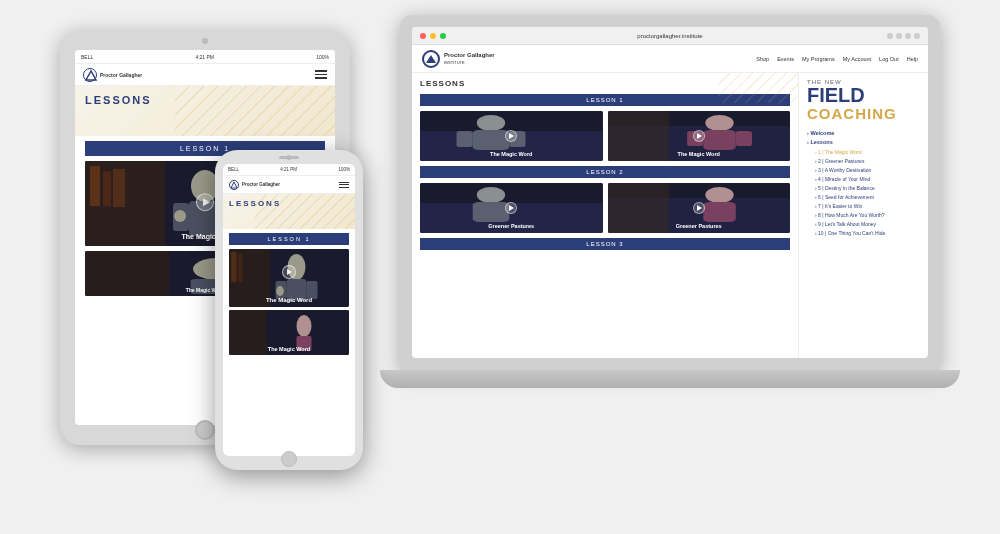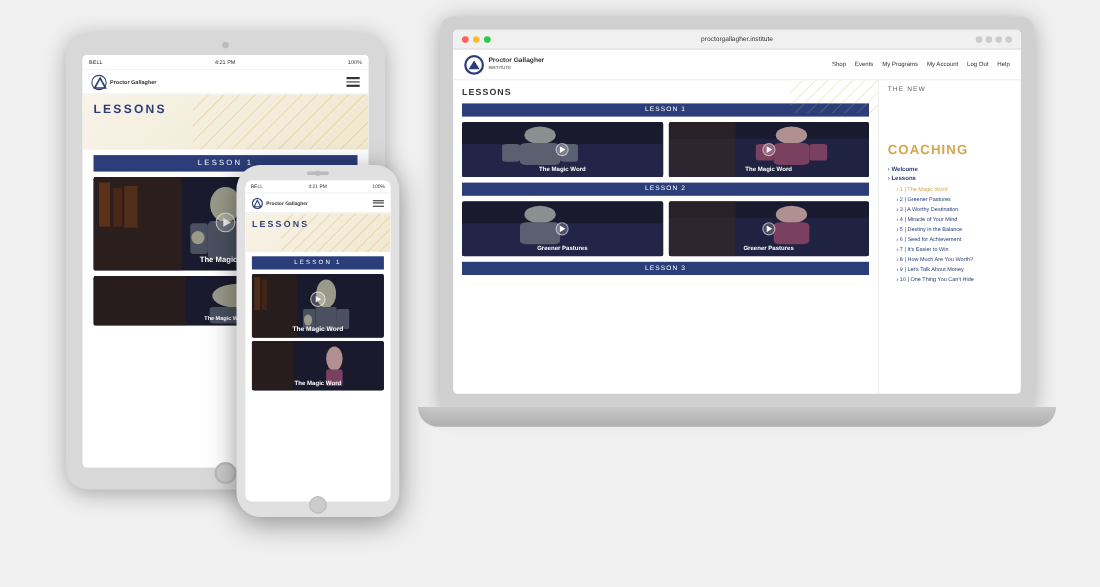--- a/index.html
+++ b/index.html
@@ -257,25 +257,24 @@
     }
 
     .ls-brand-field {
       font-size: 20px;
       font-weight: 900;
       color: #2c3e7a;
       line-height: 1;
     }
 
     .ls-brand-coaching {
-      font-size: 12px;
+      font-size: 15px;
       color: #d4a74a;
       font-weight: bold;
       letter-spacing: 1px;
-      margin-top: 44px;
     }
 
     .ls-menu-title {
       font-size: 5.5px;
       color: #2c3e7a;
       font-weight: bold;
       margin-bottom: 3px;
     }
 
     .ls-menu-item {
@@ -775,20 +774,21 @@
                 <div class="ls-video-label">Greener Pastures</div>
               </div>
             </div>
 
             <div class="ls-section-header">LESSON 3</div>
           </div>
 
           <div class="ls-sidebar">
             <div class="ls-brand-title">
               <div class="ls-brand-new">THE NEW</div>
+              <div class="ls-brand-field">FIELD</div>
               <div class="ls-brand-coaching">COACHING</div>
             </div>
             <div style="margin-top:8px;">
               <div class="ls-menu-title">
                 <span style="color:#555;">›</span> <span>Welcome</span>
               </div>
               <div class="ls-menu-title">
                 <span style="color:#555;">›</span> <span>Lessons</span>
               </div>
               <div style="padding-left:8px;">

